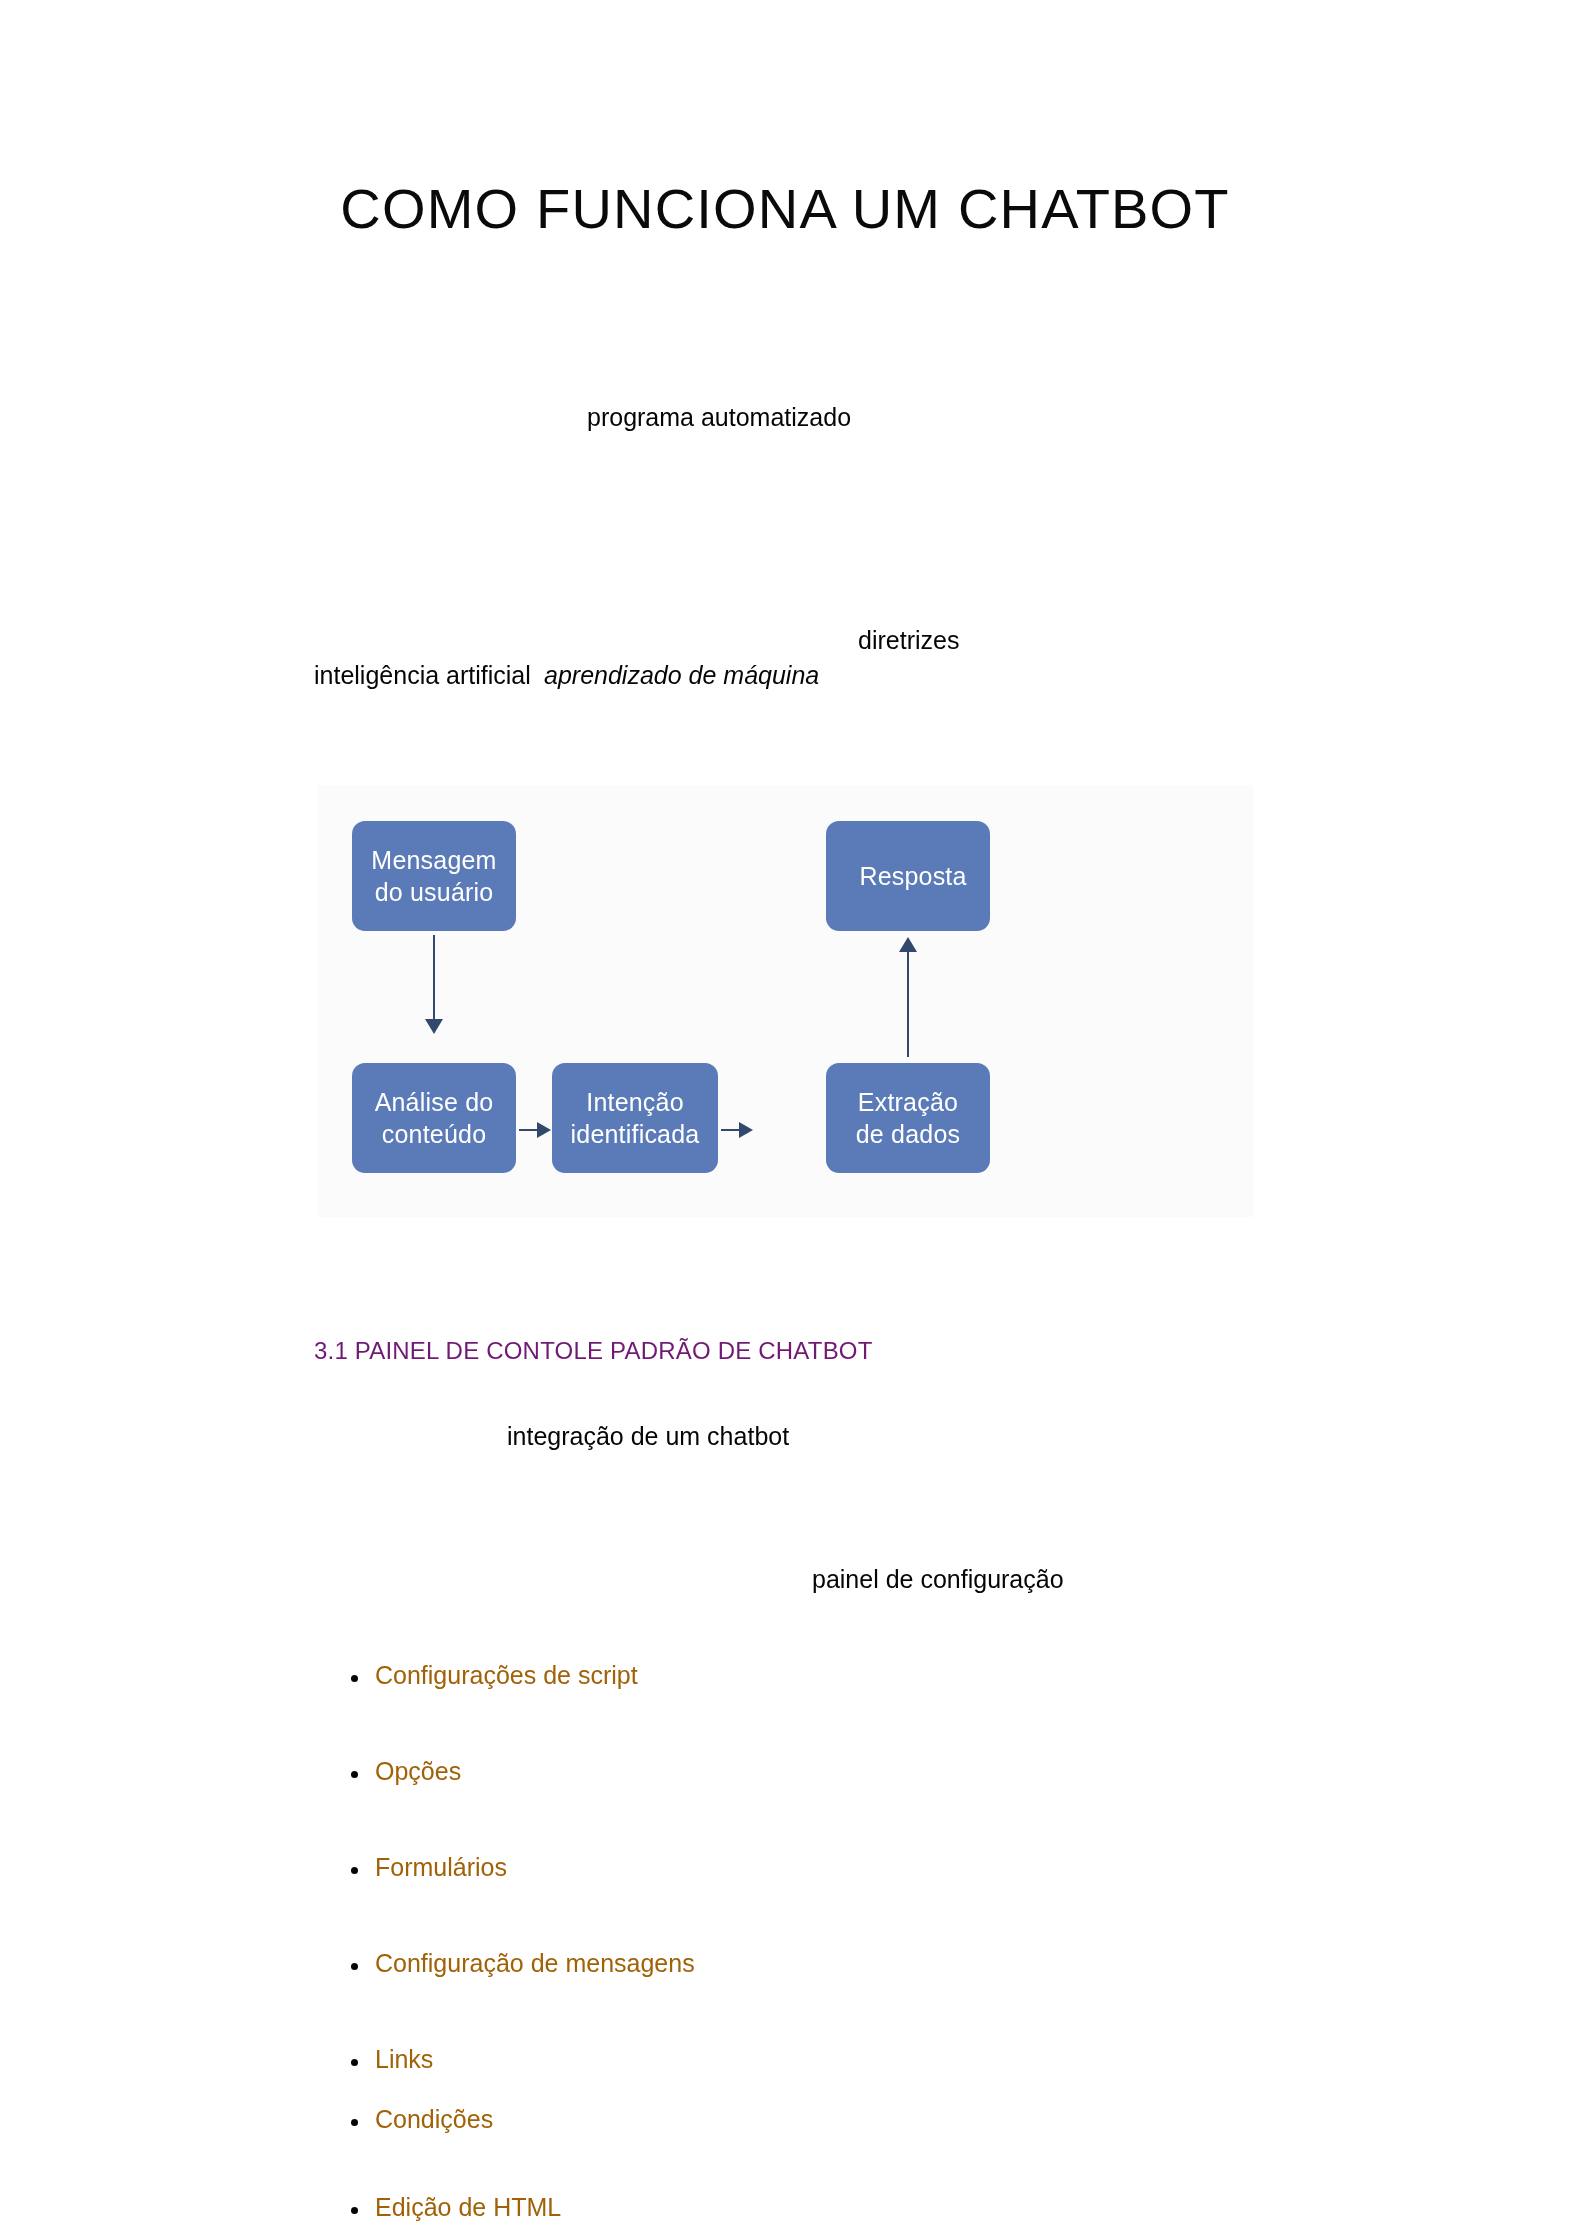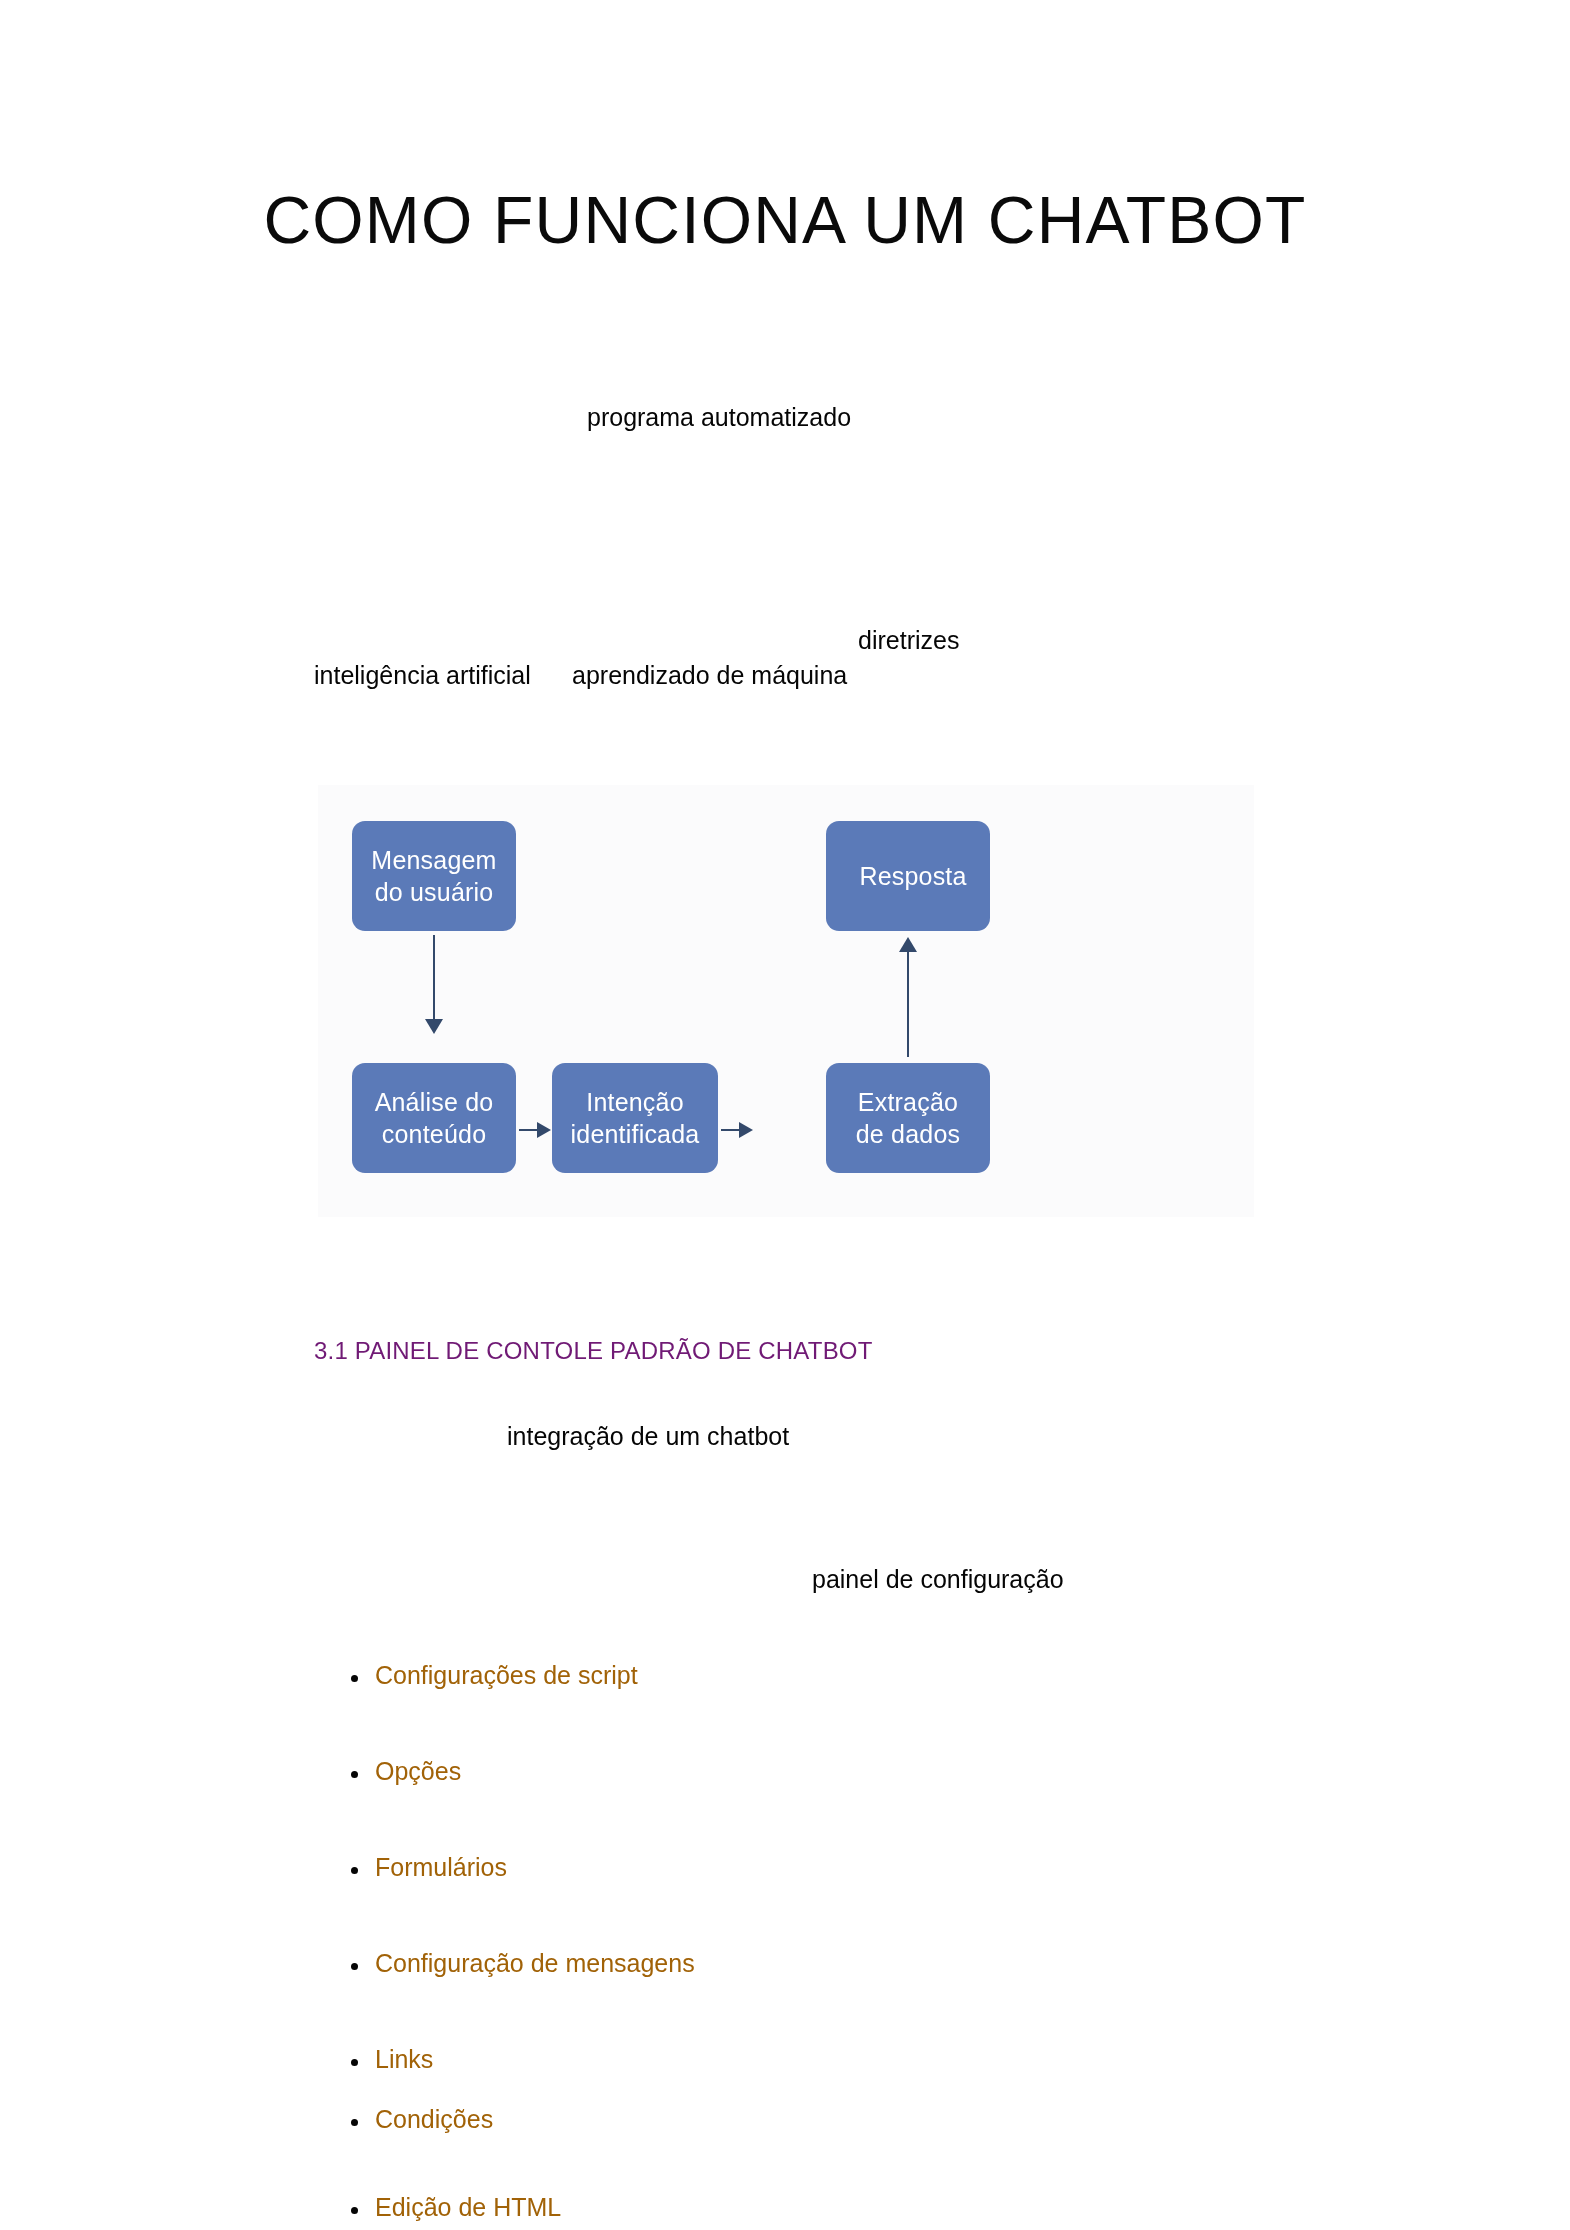--- a/index.html
+++ b/index.html
@@ -22,21 +22,21 @@
   }
 
   
   #doc-title {
     position: absolute;
     left: 0;
     top: 142px;
     width: 1570px;
     text-align: center;
     font-family: "Liberation Sans", sans-serif;
-    font-size: 66px;
+    font-size: 56px;
     font-weight: 300;
     letter-spacing: 1.2px;
     line-height: 1.05;
     color: #0a0a0a;
     white-space: nowrap;
   }
 
   
   .body-frag {
     position: absolute;
@@ -44,21 +44,21 @@
     font-size: 25px;
     font-weight: 400;
     line-height: 1.45;
     color: #050505;
     white-space: nowrap;
   }
 
   #frag-programa      { left: 557px; top: 399px; margin-left: 30px; }
   #frag-diretrizes    { left: 858px; top: 622px; }
   #frag-ia            { left: 314px; top: 657px; }
-  #frag-ml            { left: 572px; top: 657px; }
+  #frag-ml            { left: 544px; top: 657px; font-style: italic; }
 
   
   #section-heading {
     position: absolute;
     left: 314px;
     top: 1337px;
     font-family: "Liberation Sans", sans-serif;
     font-size: 24px;
     font-weight: 400;
     letter-spacing: 0.2px;

